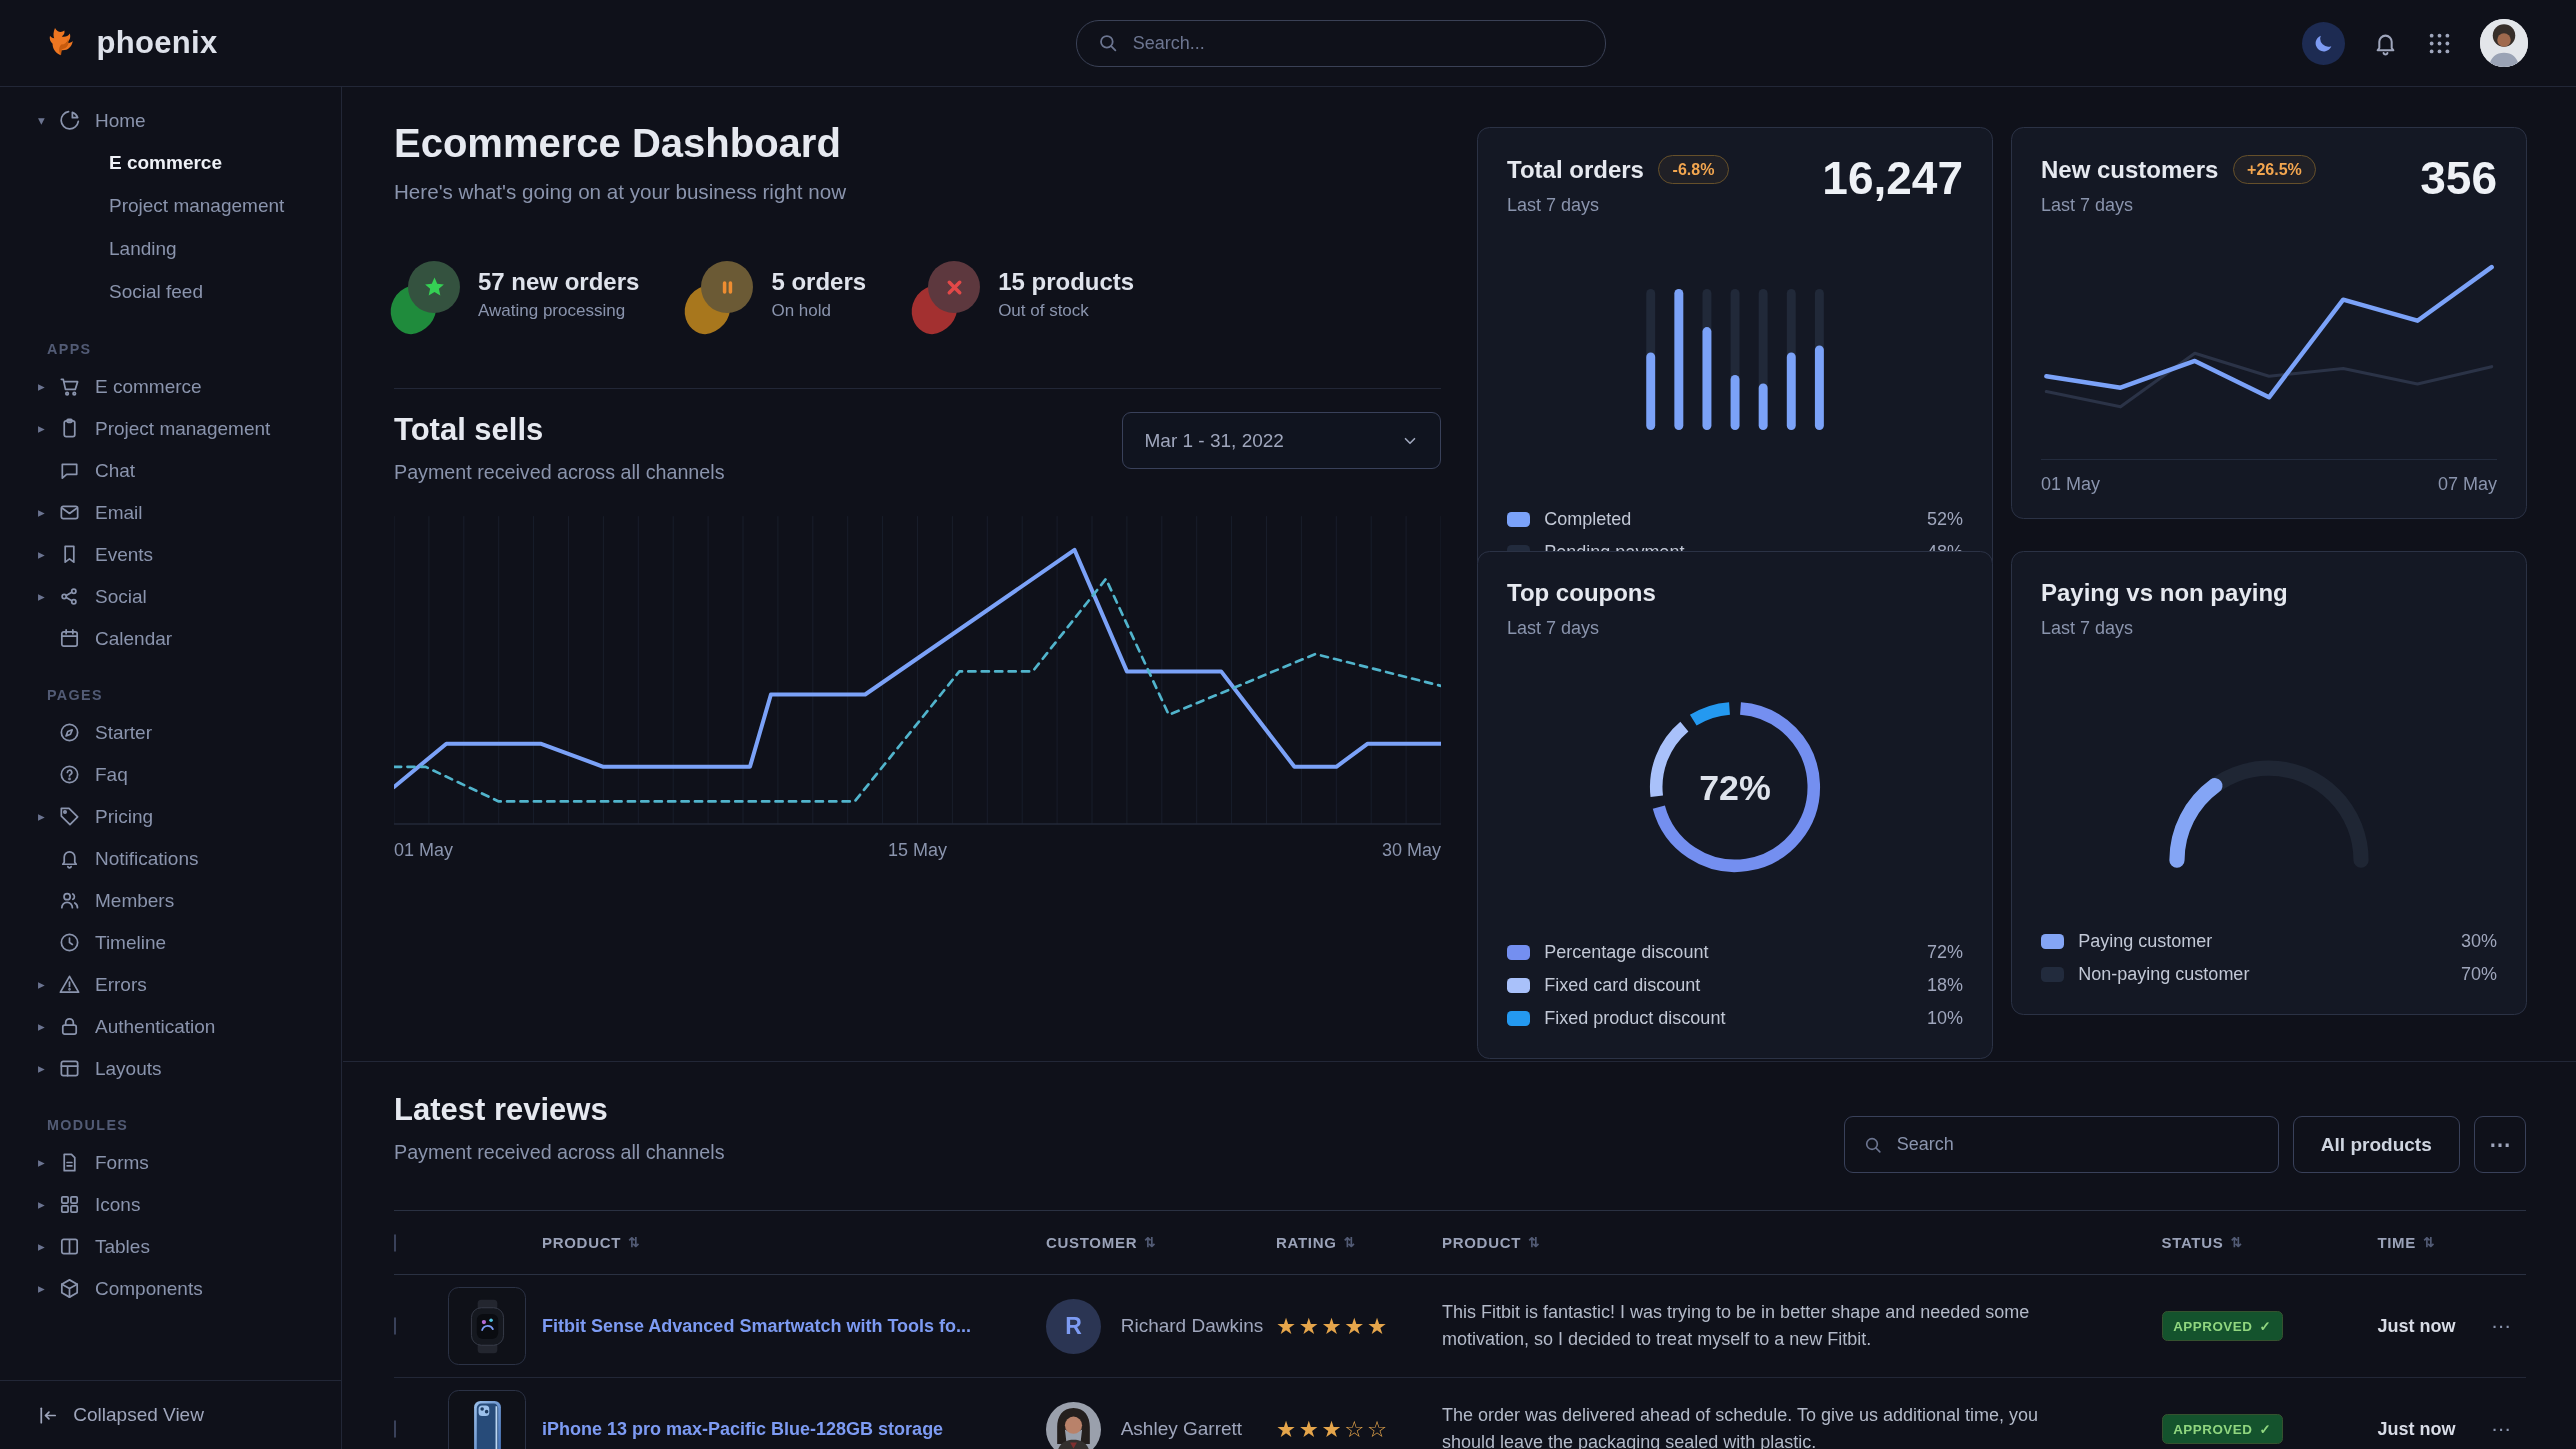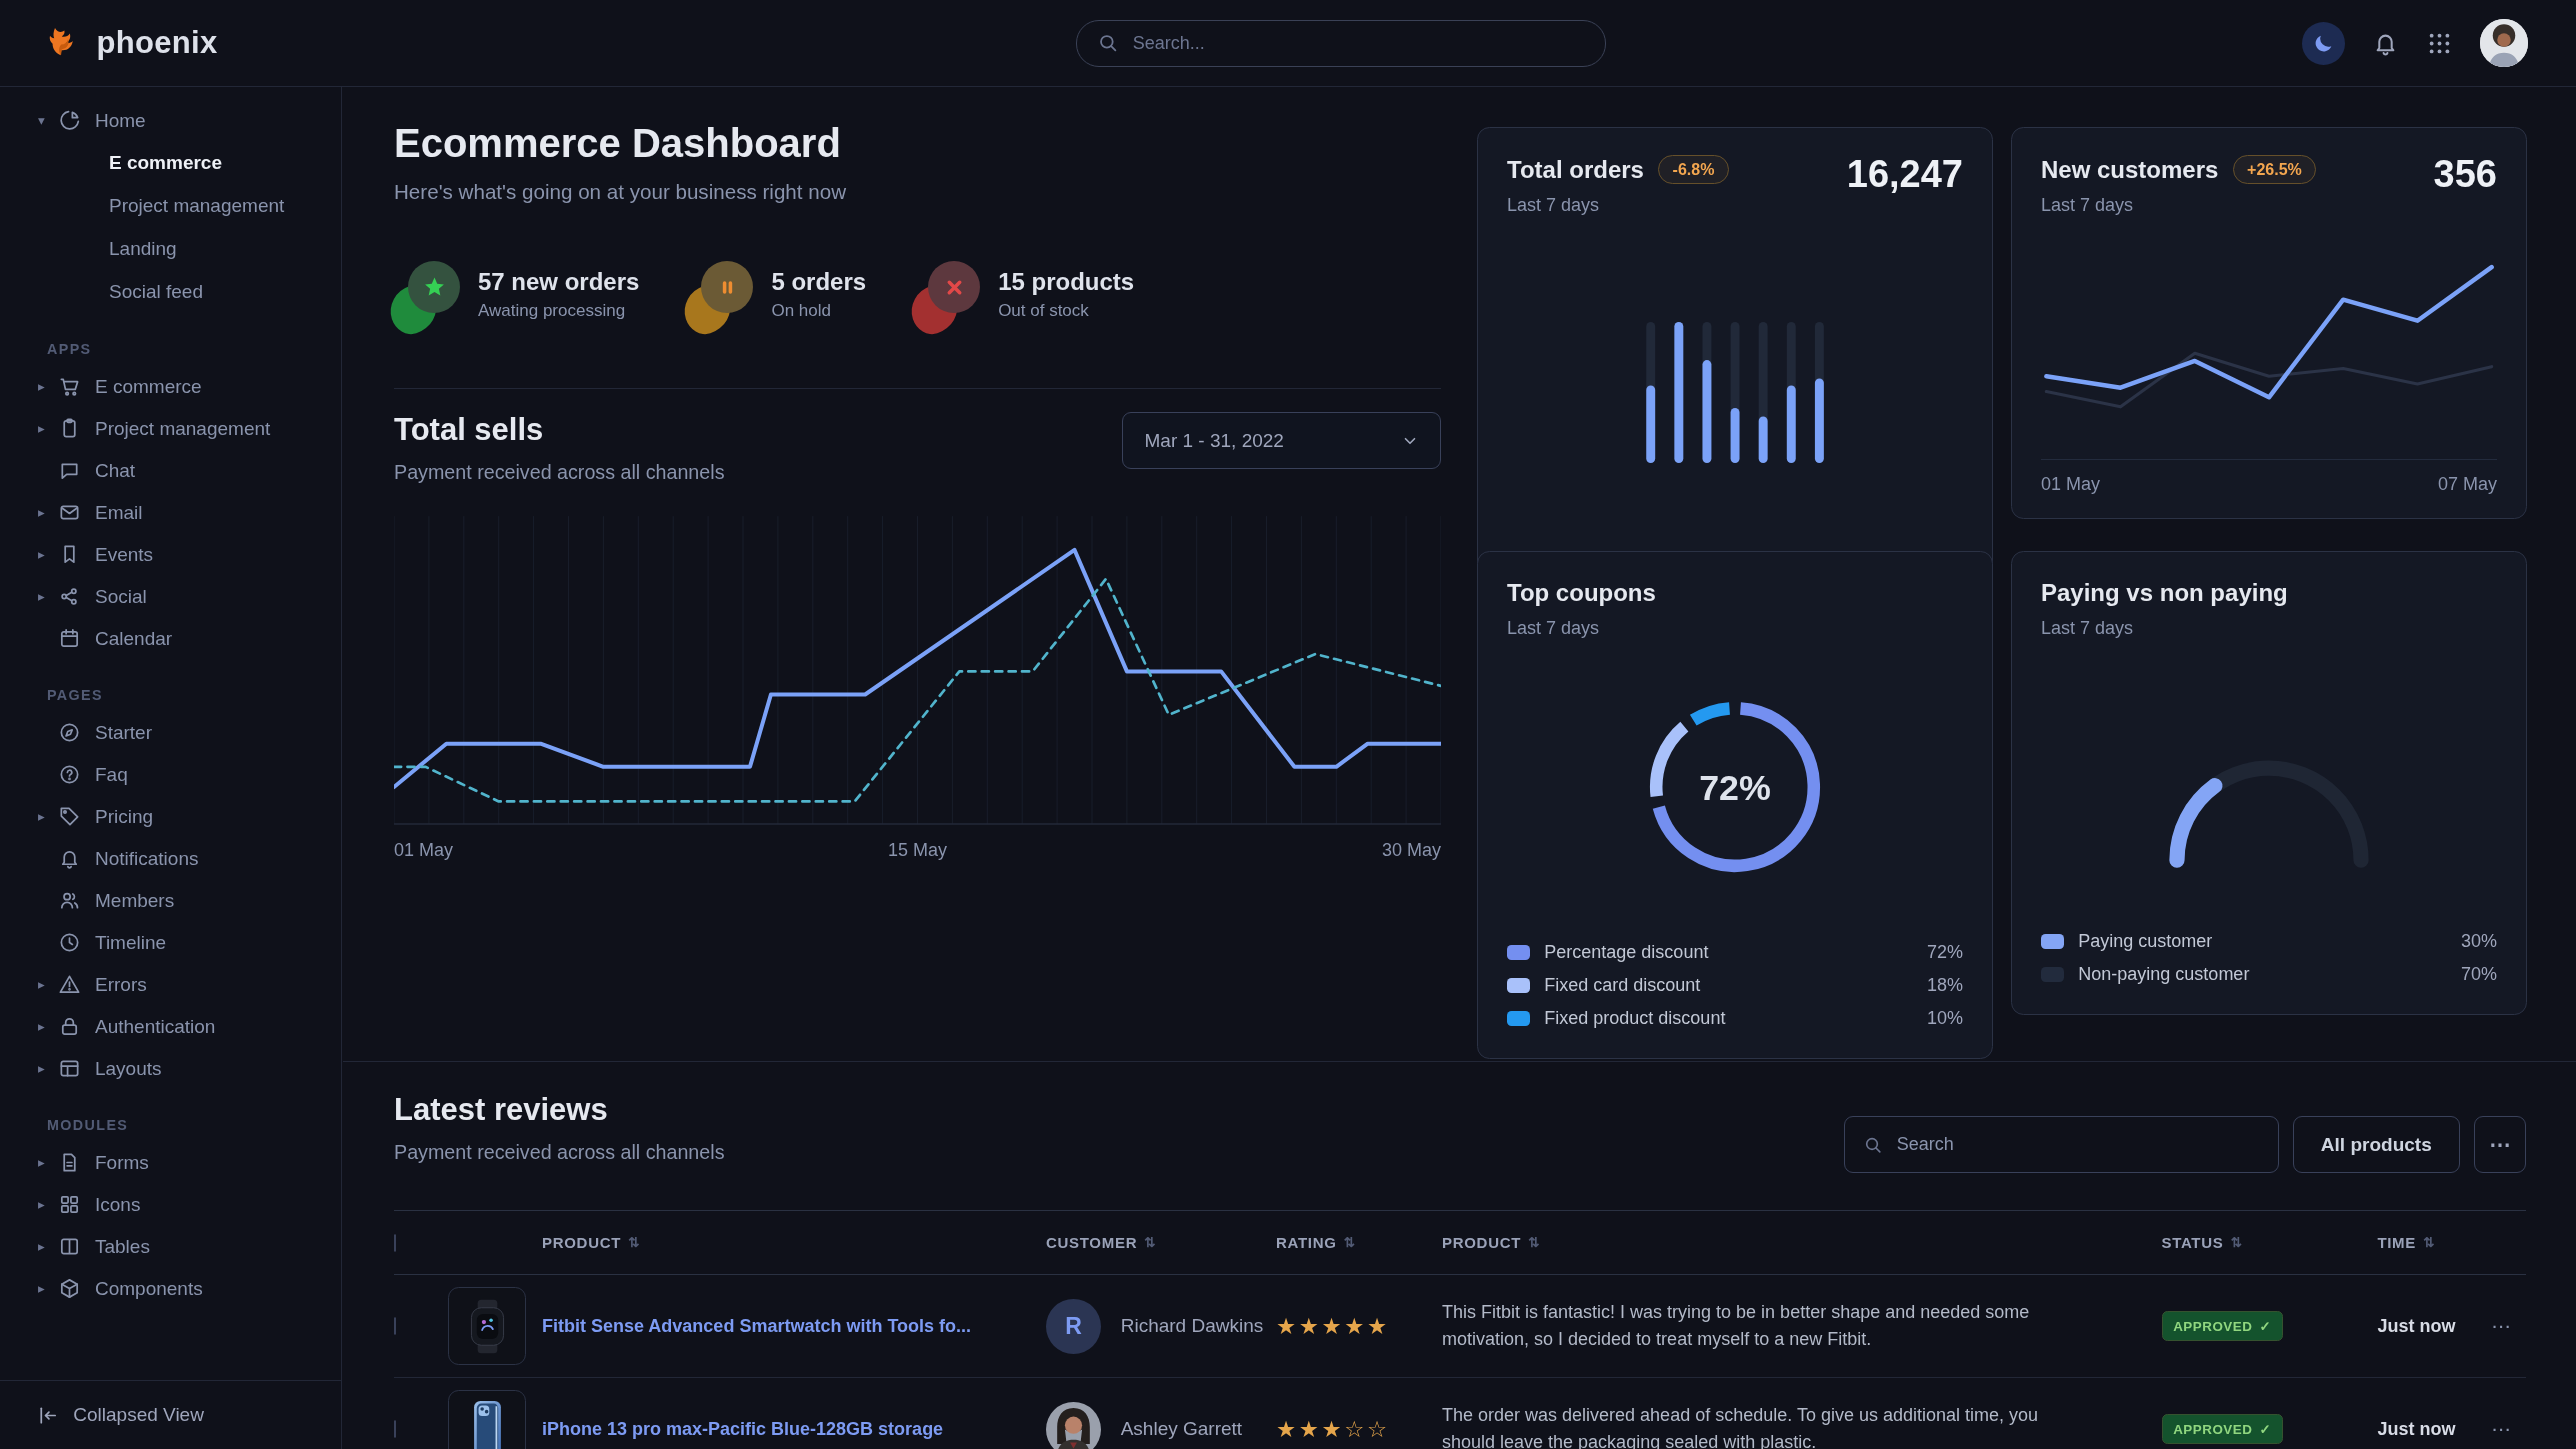--- a/index.html
+++ b/index.html
@@ -68,21 +68,21 @@
     padding:27px 29px 23px 29px;box-sizing:border-box;display:flex;flex-direction:column;}
   #card-orders{left:1134px;top:40px;height:466px;}
   #card-customers{left:1668px;top:40px;height:392px;}
   #card-coupons{left:1134px;top:464px;height:508px;justify-content:center;}
   #card-paying{left:1668px;top:464px;height:464px;}
   .card-head{display:flex;align-items:flex-start;justify-content:space-between;}
   .card-title-row{display:flex;align-items:center;gap:14.3px;}
   .card-title{font-size:24px;font-weight:700;color:#e6e9f0;}
   .badge{font-size:16px;font-weight:700;padding:4.5px 13.4px;border-radius:894px;}
   .badge.warn{color:#f3a64f;border:0.9px solid #66502a;background:rgba(243,166,79,.06);}
-  .card-value{font-size:38px;font-weight:700;color:#eef1f6;line-height:1;}
+  .card-value{font-size:46px;font-weight:700;color:#eef1f6;line-height:1;}
   .card-period{margin-top:10.7px;font-size:18px;color:#8a94ad;}
   .card-body{flex:1;display:flex;align-items:center;justify-content:center;min-height:0;}
   .legend-row{display:flex;align-items:center;gap:14.3px;height:33px;font-size:18px;color:#c2c8d6;}
   .swatch{width:23px;height:14.3px;border-radius:4.5px;flex:none;}
   .legend-val{margin-left:auto;color:#9fa6bc;}
   .axis2{display:flex;justify-content:space-between;color:#8a94ad;font-size:18px;
     border-top:0.9px solid #232b3d;padding-top:14.3px;}
 
   
   .reviews{position:absolute;left:0;right:0;top:974px;bottom:0;border-top:0.9px solid #222737;
@@ -549,20 +549,32 @@
             <rect x="94.5" y="0" width="10" height="158" rx="5" fill="#212939"></rect>
             <rect x="94.5" y="96.38" width="10" height="61.620000000000005" rx="5" fill="#7ba2f8"></rect>
             <rect x="126" y="0" width="10" height="158" rx="5" fill="#212939"></rect>
             <rect x="126" y="105.86" width="10" height="52.14" rx="5" fill="#7ba2f8"></rect>
             <rect x="157.5" y="0" width="10" height="158" rx="5" fill="#212939"></rect>
             <rect x="157.5" y="71.1" width="10" height="86.9" rx="5" fill="#7ba2f8"></rect>
             <rect x="189" y="0" width="10" height="158" rx="5" fill="#212939"></rect>
             <rect x="189" y="63.2" width="10" height="94.8" rx="5" fill="#7ba2f8"></rect>
           </svg>
         </div>
+      <div id="orders-legend">
+          <div class="legend-row">
+            <span class="swatch" style="background: rgb(123, 162, 248);"></span>
+            <span>Completed</span>
+            <span class="legend-val">52%</span>
+          </div>
+          <div class="legend-row">
+            <span class="swatch" style="background: rgb(34, 43, 61);"></span>
+            <span>Pending payment</span>
+            <span class="legend-val">48%</span>
+          </div>
+        </div>
     </section>
 
     <section class="card" id="card-customers">
       <div class="card-head">
         <div>
           <div class="card-title-row">
             <span class="card-title">New customers</span>
             <span class="badge warn">+26.5%</span>
           </div>
           <div class="card-period">Last 7 days</div>

